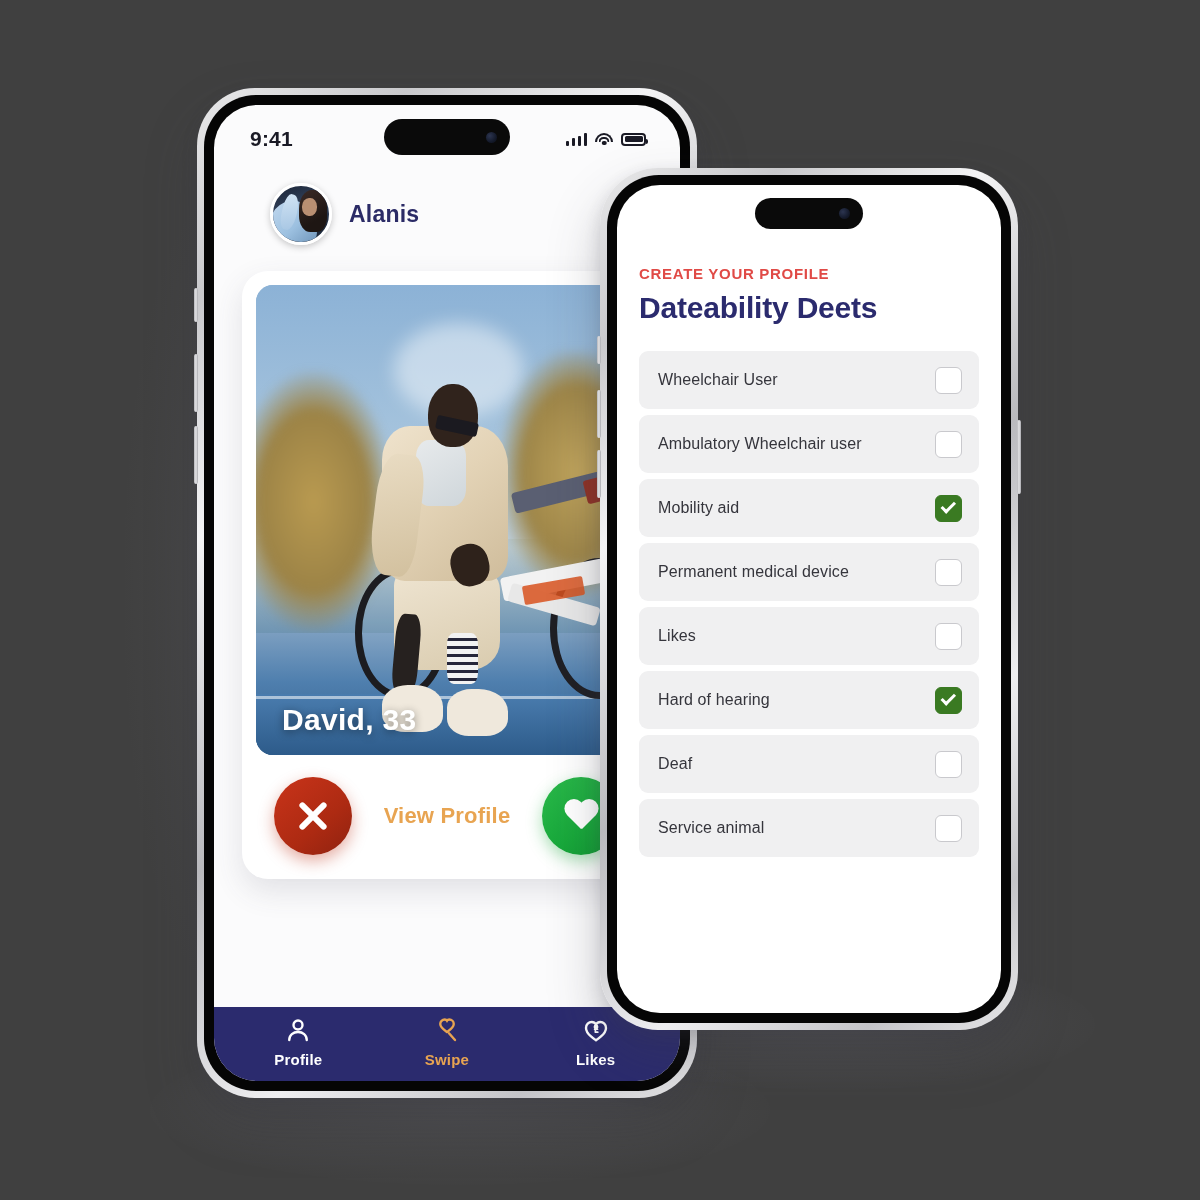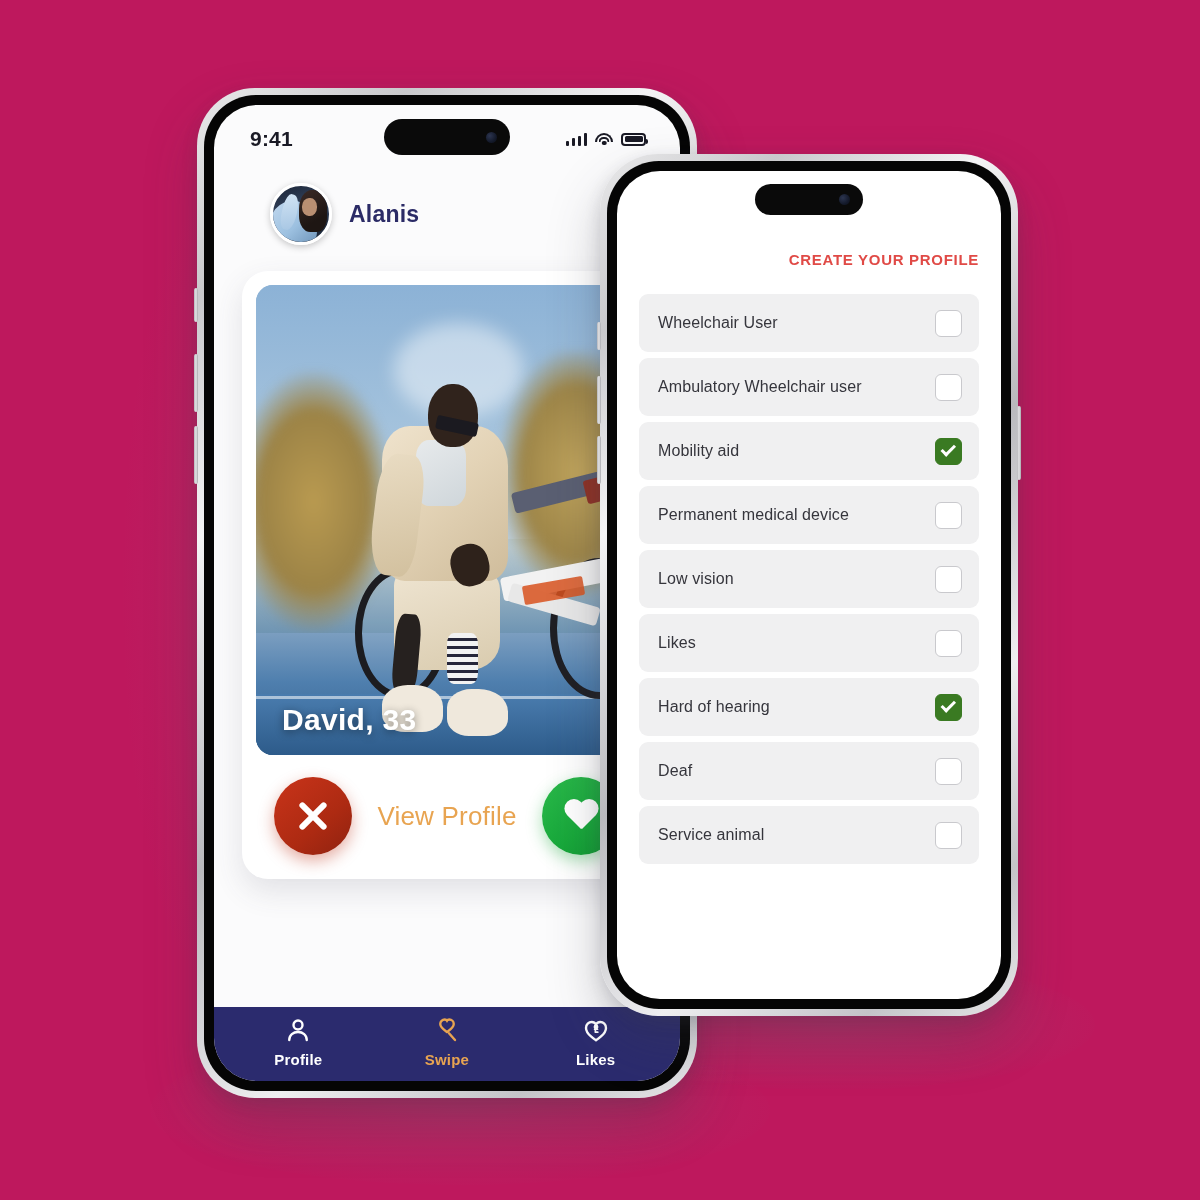--- a/index.html
+++ b/index.html
@@ -2,21 +2,21 @@
 <html><head>
 <meta charset="utf-8">
 <style>
   * { box-sizing: border-box; margin: 0; padding: 0; }
   html, body {
     width: 1200px; height: 1200px;
     background: #ffffff;
     font-family: "Liberation Sans", sans-serif;
     overflow: hidden;
   }
-  .stage { position: relative; width: 1200px; height: 1200px; background: #be185d; }
+  .stage { position: relative; width: 1200px; height: 1200px; background: #404040; }
 
   
   .shadow-blob {
     position: absolute; border-radius: 50%;
     background: radial-gradient(ellipse at center, rgba(120,120,130,0.18) 0%, rgba(120,120,130,0.06) 55%, rgba(255,255,255,0) 75%);
     pointer-events: none;
   }
   .shadow-left  { left: 150px; top: 1035px; width: 620px; height: 150px; }
   .shadow-right { left: 575px; top: 960px;  width: 520px; height: 130px; }
   .shadow-side  { left: 120px; top: 180px;  width: 200px; height: 820px;
@@ -135,33 +135,33 @@
              box-shadow: 0 6px 16px rgba(30,170,60,0.38); }
   .x-mark { position:relative; width:34px; height:34px; }
   .x-mark::before, .x-mark::after { content:""; position:absolute; left:50%; top:50%; width:36px; height:6px;
       background:#fff; border-radius:4px; margin:-3px 0 0 -18px; }
   .x-mark::before { transform: rotate(45deg); } .x-mark::after { transform: rotate(-45deg); }
   .heart-solid { width:36px; height:33px; position:relative; }
   .heart-solid::before, .heart-solid::after { content:""; position:absolute; top:0; width:19px; height:29px;
       background:#fff; border-radius:19px 19px 0 0; }
   .heart-solid::before { left:18px; transform: rotate(-45deg); transform-origin: 0 100%; }
   .heart-solid::after  { left:0;    transform: rotate(45deg);  transform-origin: 100% 100%; }
-  .view-profile { font-size:26px; font-weight:400; color:#e8a451; letter-spacing:.2px; cursor:pointer; background:none; border:none; }
+  .view-profile { font-size:22px; font-weight:700; color:#e8a451; letter-spacing:.2px; cursor:pointer; background:none; border:none; }
 
   .spacer { flex:1 1 auto; background:#fbfbfc; }
 
   .tabbar { flex:0 0 auto; height:74px; background:#2b2b6e; display:flex; align-items:center;
             justify-content:space-around; padding: 4px 10px 10px 10px; }
   .tab { display:flex; flex-direction:column; align-items:center; gap:6px; cursor:pointer; width:25%; }
   .tab-label { font-size:15px; font-weight:600; color:#ffffff; letter-spacing:.2px; }
   .tab.active .tab-label { color:#e8a451; }
   .tab svg { display:block; }
 
   
-  .phone-right { left: 600px; top: 154px; width: 418px; height: 862px; text-align: right; }
+  .phone-right { left: 600px; top: 168px; width: 418px; height: 862px; }
   .phone-right .island { top: 13px; width: 108px; height: 31px; }
   .screen-right { background:#fff; padding: 0 22px; display:flex; flex-direction:column; }
   .form-head { padding: 80px 0 0 0; flex:0 0 auto; }
   .eyebrow { font-size:15px; font-weight:800; color:#e04a46; letter-spacing:.7px; }
   .form-title { font-size:30px; font-weight:800; color:#2b2b6e; letter-spacing:-.2px; margin-top:9px; }
   .opt-list { margin-top: 26px; display:flex; flex-direction:column; gap:6px; flex:1 1 auto; }
   .opt-row { background:#f0f0f1; border-radius:9px; height:58px; display:flex; align-items:center;
              justify-content:space-between; padding: 0 17px 0 19px; flex:0 0 auto; cursor:pointer;gap:40px; }
   .opt-label { font-size:16px; font-weight:500; color:#35353c; letter-spacing:.1px; }
   .cbox { width:27px; height:27px; border-radius:6px; flex:0 0 auto; background:#fff;
@@ -308,20 +308,21 @@
 
     <div class="phone-inner">
       <div class="screen screen-right">
 
         <div class="island">
           <div class="island-cam"></div>
         </div>
 
         <div class="form-head">
           <div class="eyebrow">CREATE YOUR PROFILE</div>
+          <div class="form-title">Dateability Deets</div>
         </div>
 
         <div class="opt-list" id="opt-list">
             <div class="opt-row">
               <span class="opt-label">Wheelchair User</span>
               <span class="cbox"></span>
             </div>
             <div class="opt-row">
               <span class="opt-label">Ambulatory Wheelchair user</span>
               <span class="cbox"></span>
@@ -330,24 +331,20 @@
               <span class="opt-label">Mobility aid</span>
               <span class="cbox checked">
                 <span class="tick"></span>
               </span>
             </div>
             <div class="opt-row">
               <span class="opt-label">Permanent medical device</span>
               <span class="cbox"></span>
             </div>
             <div class="opt-row">
-              <span class="opt-label">Low vision</span>
-              <span class="cbox"></span>
-            </div>
-            <div class="opt-row">
               <span class="opt-label">Likes</span>
               <span class="cbox"></span>
             </div>
             <div class="opt-row">
               <span class="opt-label">Hard of hearing</span>
               <span class="cbox checked">
                 <span class="tick"></span>
               </span>
             </div>
             <div class="opt-row">

